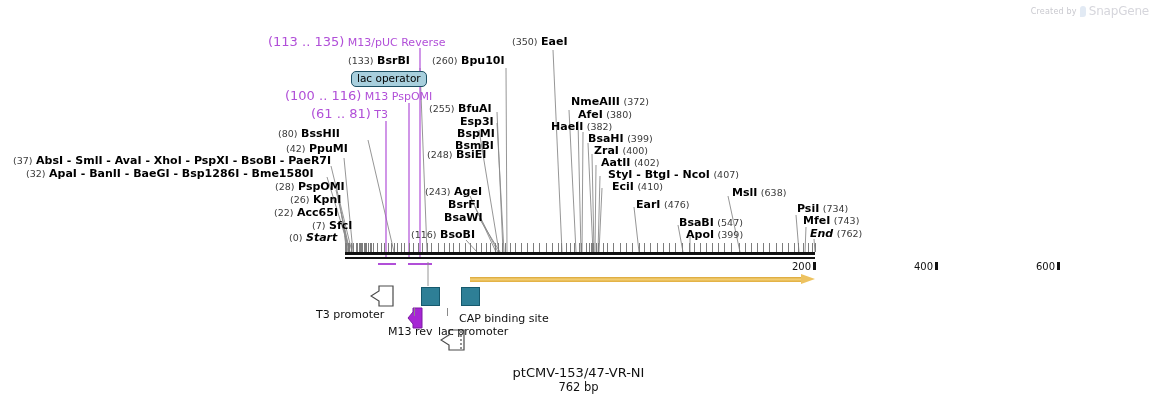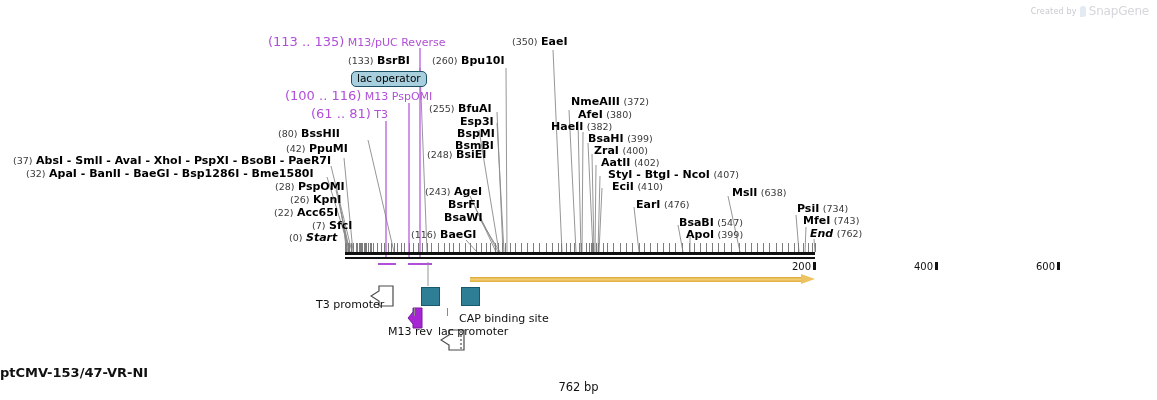--- a/index.html
+++ b/index.html
@@ -41,21 +41,21 @@
     background:linear-gradient(#d9a534,#f3cf76 45%,#e0ad3c);}
   #orf-arrow .head{position:absolute;right:0;top:0;width:0;height:0;
     border-top:5.5px solid transparent;border-bottom:5.5px solid transparent;border-left:14px solid #edc260;}
   
   .arrow-left{position:relative;}
   .arrow-left svg{display:block;}
   .sq{width:17px;height:17px;background:#2e7f96;border:1.3px solid #16596d;}
   .ftr-label{font-size:11px;color:#111;white-space:nowrap;}
   .ftr-tick{position:absolute;width:1px;background:#8a8a8a;}
   
-  #plasmid-title{width:100%;text-align:left;font-size:13px;font-weight:bold;color:#111;}
+  #plasmid-title{width:100%;text-align:center;font-size:13px;font-weight:normal;color:#111;}
   #plasmid-length{width:100%;text-align:center;font-size:11.5px;color:#111;}
   svg.leaders{position:absolute;left:0;top:0;pointer-events:none;}
 </style>
 </head>
 <body>
 
 <div class="abs" id="watermark">
   <span class="cb">Created by</span>
   <span class="mark"></span>
   <span class="sg">SnapGene</span>
@@ -185,21 +185,21 @@
 <div class="abs lbl" style="left:278px;top:128px;">
   <span class="pos">(80)</span>
   <span class="enz">BssHII</span>
 </div>
 <div class="abs lbl" style="left:348px;top:55px;">
   <span class="pos">(133)</span>
   <span class="enz">BsrBI</span>
 </div>
 <div class="abs lbl" style="left:411px;top:229px;">
   <span class="pos">(116)</span>
-  <span class="enz">BaeGI</span>
+  <span class="enz">BsoBI</span>
 </div>
 <div class="abs lbl" style="left:425px;top:186px;">
   <span class="pos">(243)</span>
   <span class="enz">AgeI</span>
 </div>
 <div class="abs lbl" style="left:448px;top:199px;">
   <span class="enz">BsrFI</span>
 </div>
 <div class="abs lbl" style="left:444px;top:212px;">
   <span class="enz">BsaWI</span>
@@ -438,19 +438,19 @@
     <path d="M9 1 L24 1 L24 21 L9 21 L9 16 L1 11 L9 6 Z" fill="#ffffff" stroke="#4a4a4a" stroke-width="1.2"></path>
     <path d="M21 2 L21 20" stroke="#4a4a4a" stroke-width="1.2" stroke-dasharray="2 2" fill="none"></path>
   </svg>
 </div>
 
 <div class="abs sq" style="left:461px;top:287px;"></div>
 
 <div class="abs ftr-tick" style="left:414px;top:308px;height:8px;"></div>
 <div class="abs ftr-tick" style="left:447px;top:308px;height:8px;"></div>
 
-<div class="abs ftr-label" style="left:316px;top:298px;">T3 promoter</div>
+<div class="abs ftr-label" style="left:316px;top:308px;">T3 promoter</div>
 <div class="abs ftr-label" style="left:388px;top:325px;">M13 rev</div>
 <div class="abs ftr-label" style="left:438px;top:325px;">lac promoter</div>
 <div class="abs ftr-label" style="left:459px;top:312px;">CAP binding site</div>
 
 <div class="abs" id="plasmid-title" style="left:0;top:365px;">ptCMV-153/47-VR-NI</div>
 <div class="abs" id="plasmid-length" style="left:0;top:380px;">762 bp</div>
 
 </body></html>

